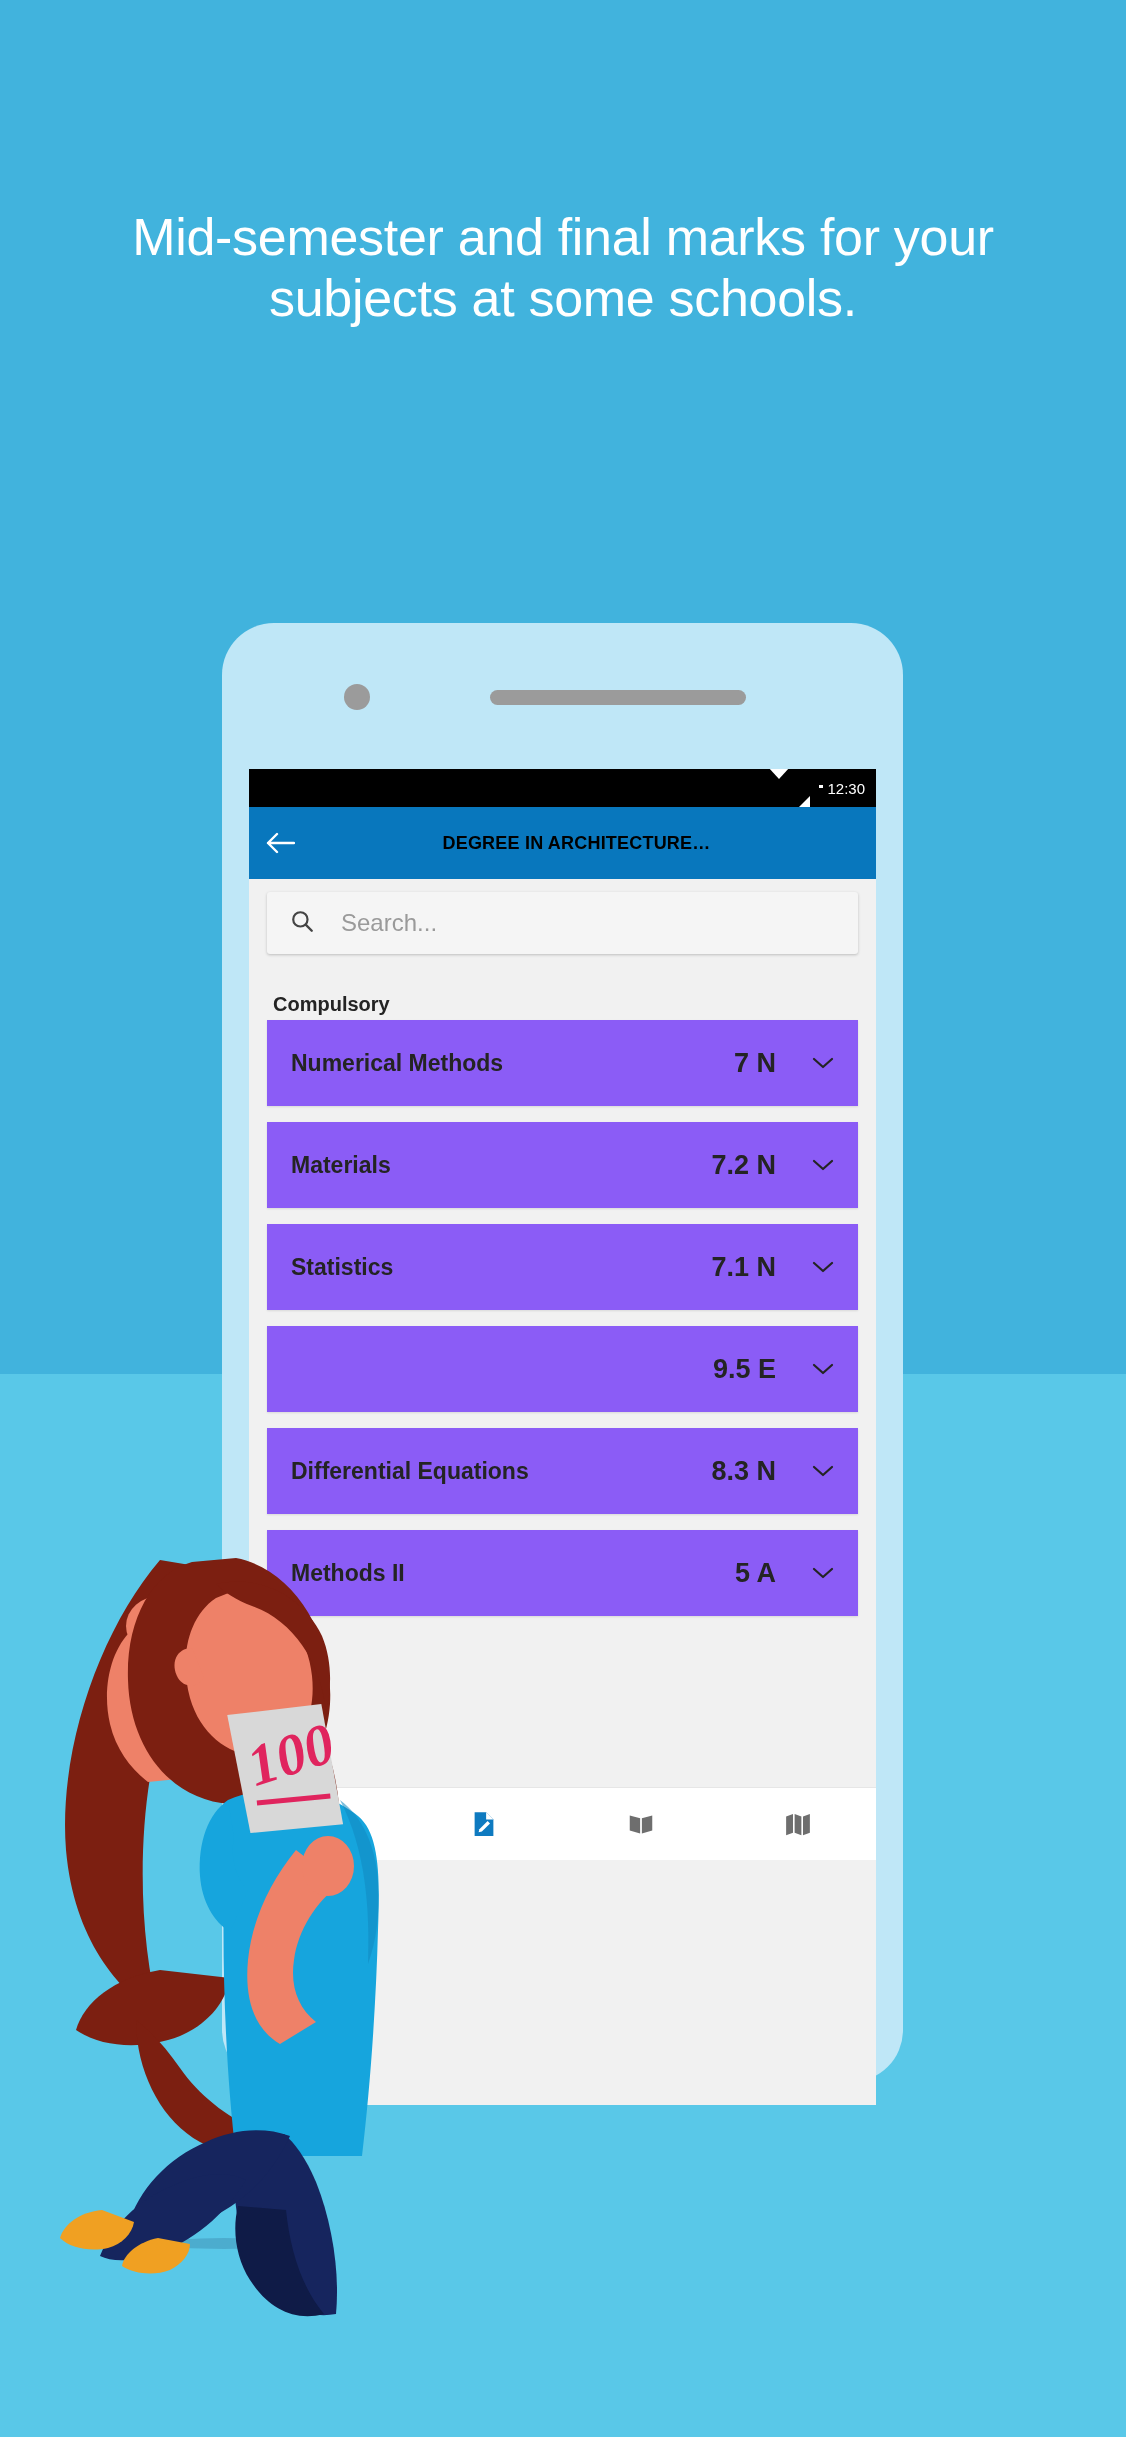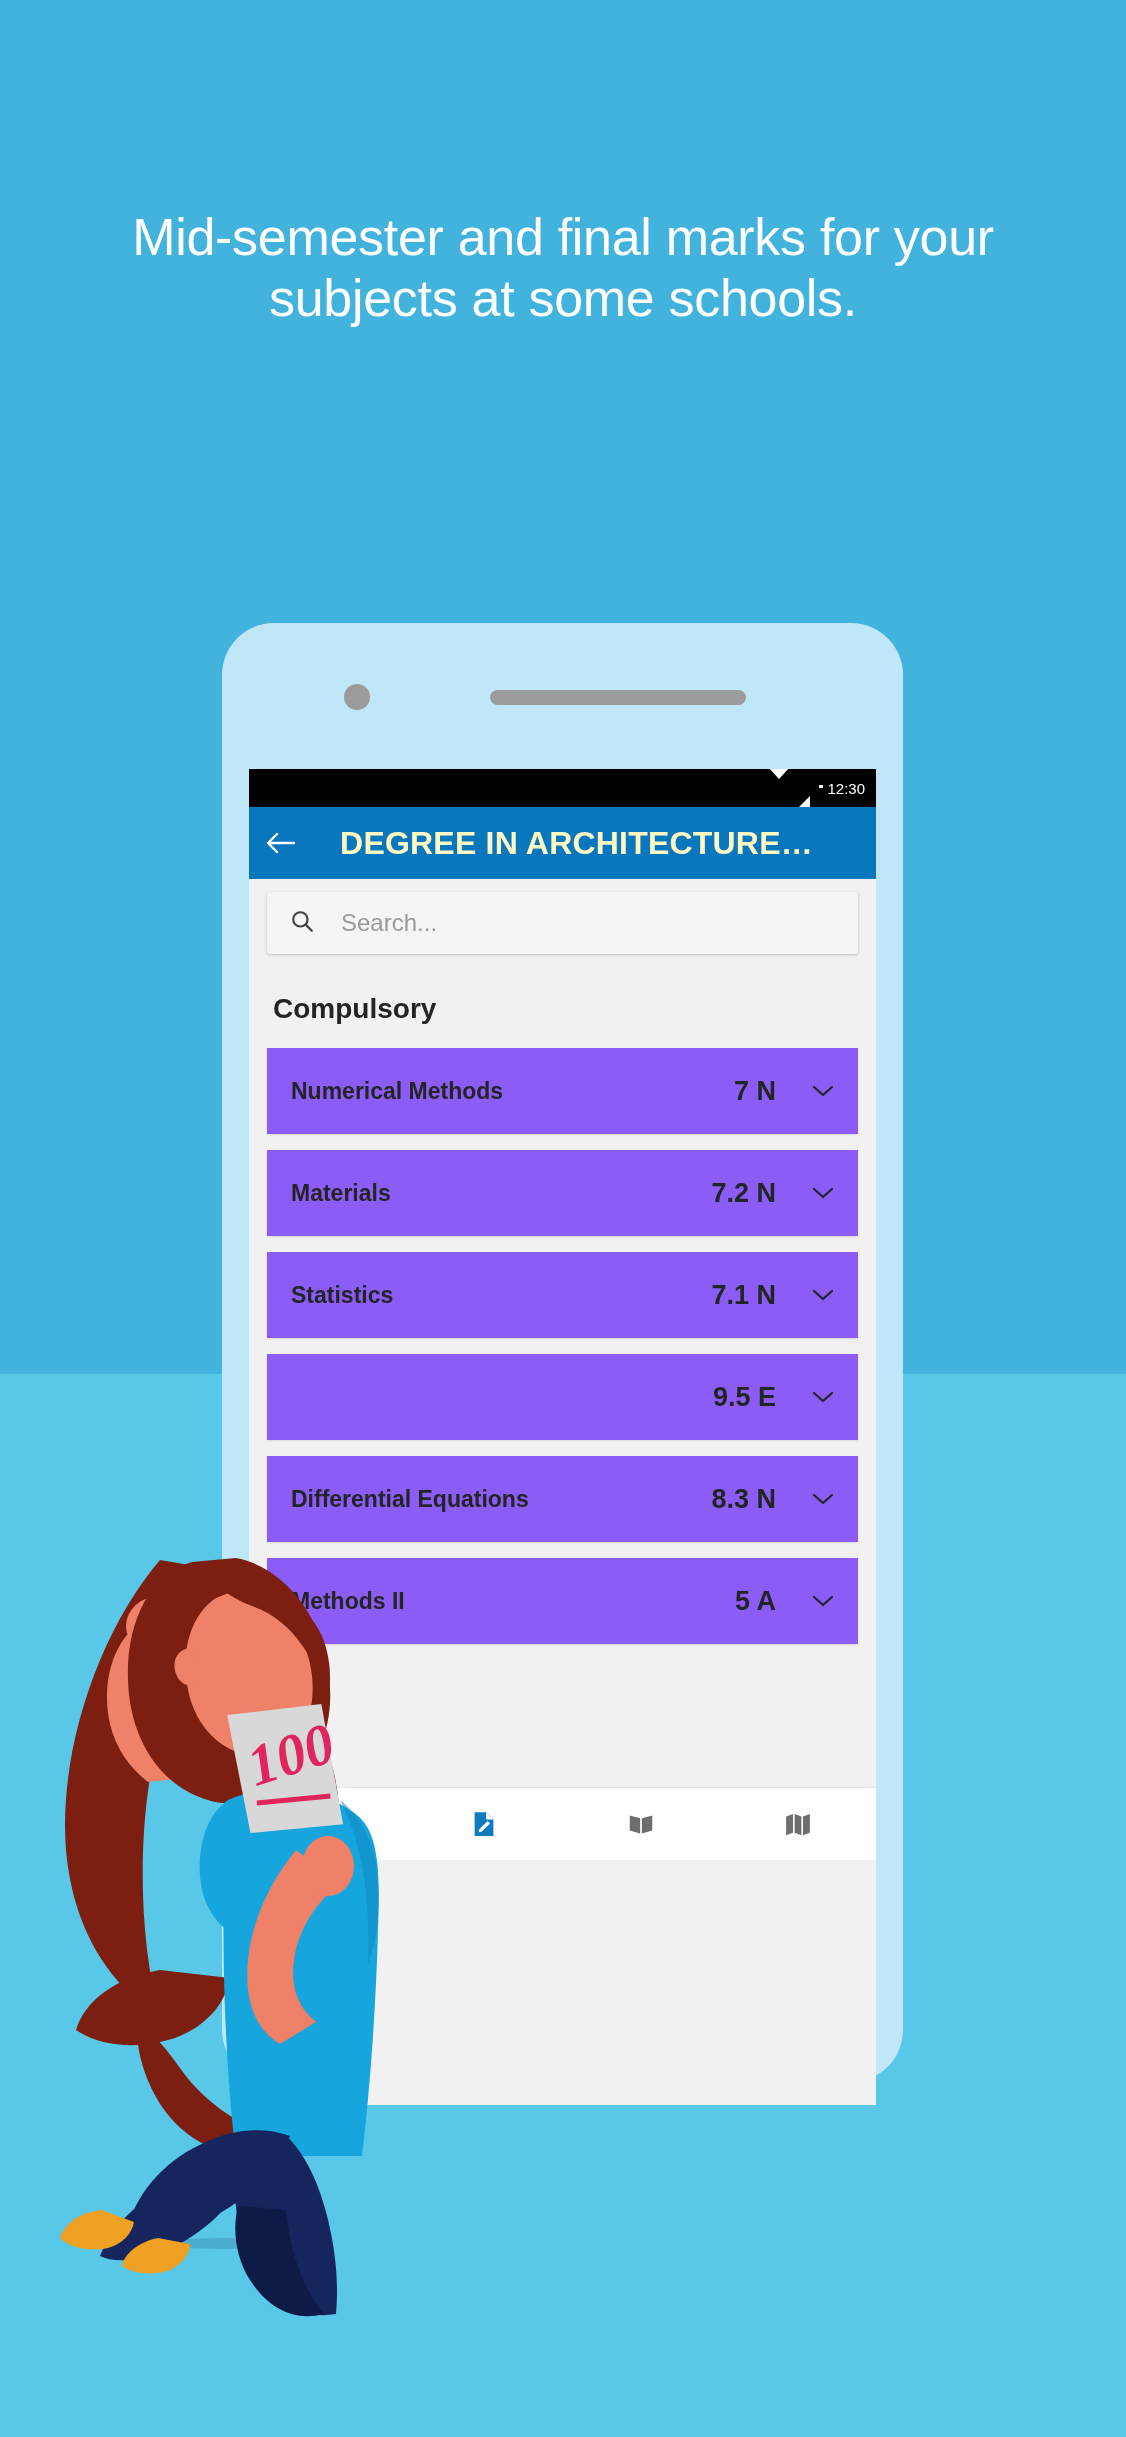--- a/index.html
+++ b/index.html
@@ -53,37 +53,37 @@
   .battery-ico:after{content:"";position:absolute;left:2.5px;top:-3px;width:4px;height:3px;background:#fff;}
   #sb-time{color:#fff;font-size:15px;margin-left:5px;font-family:"Liberation Sans",sans-serif;}
 
   
   #appbar{
     position:absolute;left:0;top:38px;width:627px;height:72px;background:#0877bd;
     display:flex;align-items:center;
   }
   #back-arrow{width:62px;display:flex;align-items:center;justify-content:center;cursor:pointer;}
   #appbar-title{
-    color:#fef9c3;font-size:32px;font-weight:700;letter-spacing:.2px;
+    color:#000000;font-size:18px;font-weight:700;letter-spacing:.2px;
     white-space:nowrap;overflow:hidden;flex:1;text-align:center;padding-right:34px;
   }
 
   
   #search-wrap{position:absolute;left:0;top:110px;width:627px;padding:13px 18px;box-sizing:border-box;}
   #searchbar{
     height:62px;background:#f5f5f5;border-radius:3px;
     box-shadow:0 1px 3px rgba(0,0,0,.22);
     display:flex;align-items:center;padding:0 22px;box-sizing:border-box;
   }
   #search-placeholder{color:#9a9a9a;font-size:24px;margin-left:26px;}
 
   
   #list{position:absolute;left:0;top:198px;width:627px;height:830px;background:#f1f1f1;}
   #section-title{
-    font-size:28px;font-weight:700;color:#242424;padding:26px 24px 23px 24px;
+    font-size:20px;font-weight:700;color:#242424;padding:26px 24px 4px 24px;
   }
   .row{
     background:#8b5cf6;margin:0 18px 16px 18px;height:86px;
     display:flex;align-items:center;padding:0 24px;box-sizing:border-box;
     box-shadow:0 1px 2px rgba(0,0,0,.10);
   }
   .row-name{flex:1;font-size:23px;font-weight:700;color:#242424;white-space:nowrap;overflow:hidden;}
   .row-mark{font-size:27px;font-weight:700;color:#242424;margin-right:36px;}
   .chev{width:22px;height:22px;display:flex;align-items:center;justify-content:center;}
 

